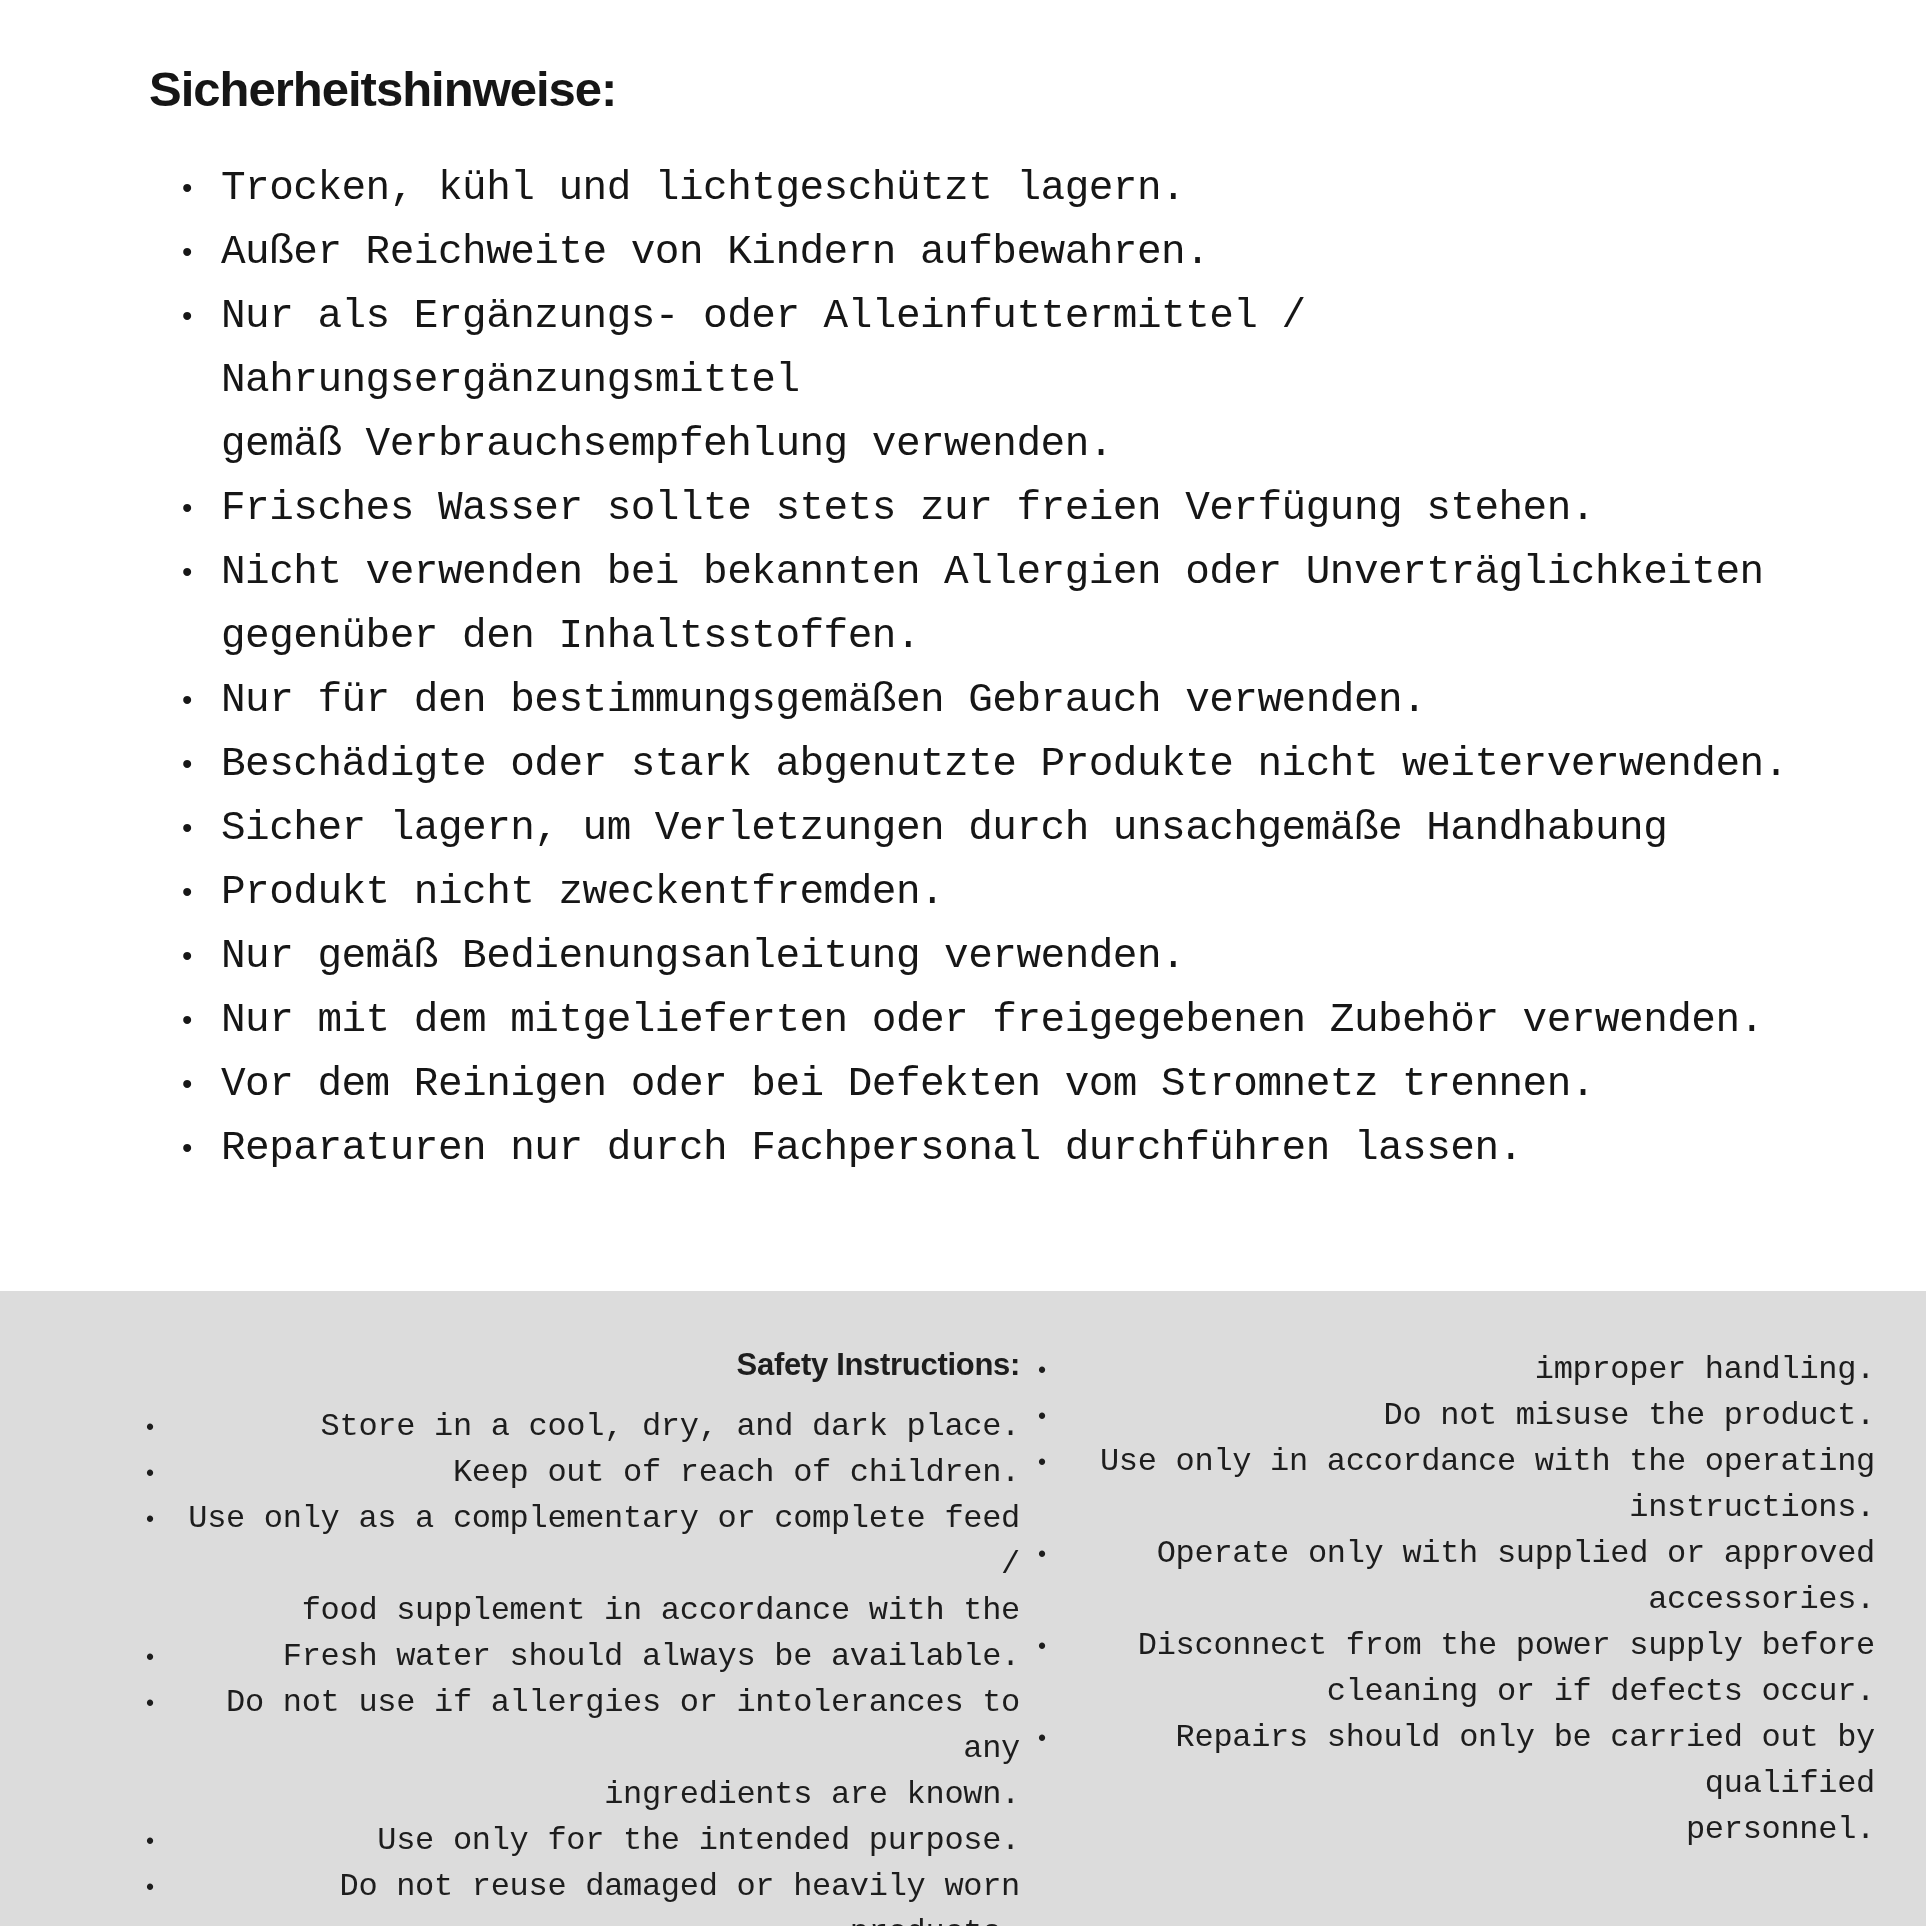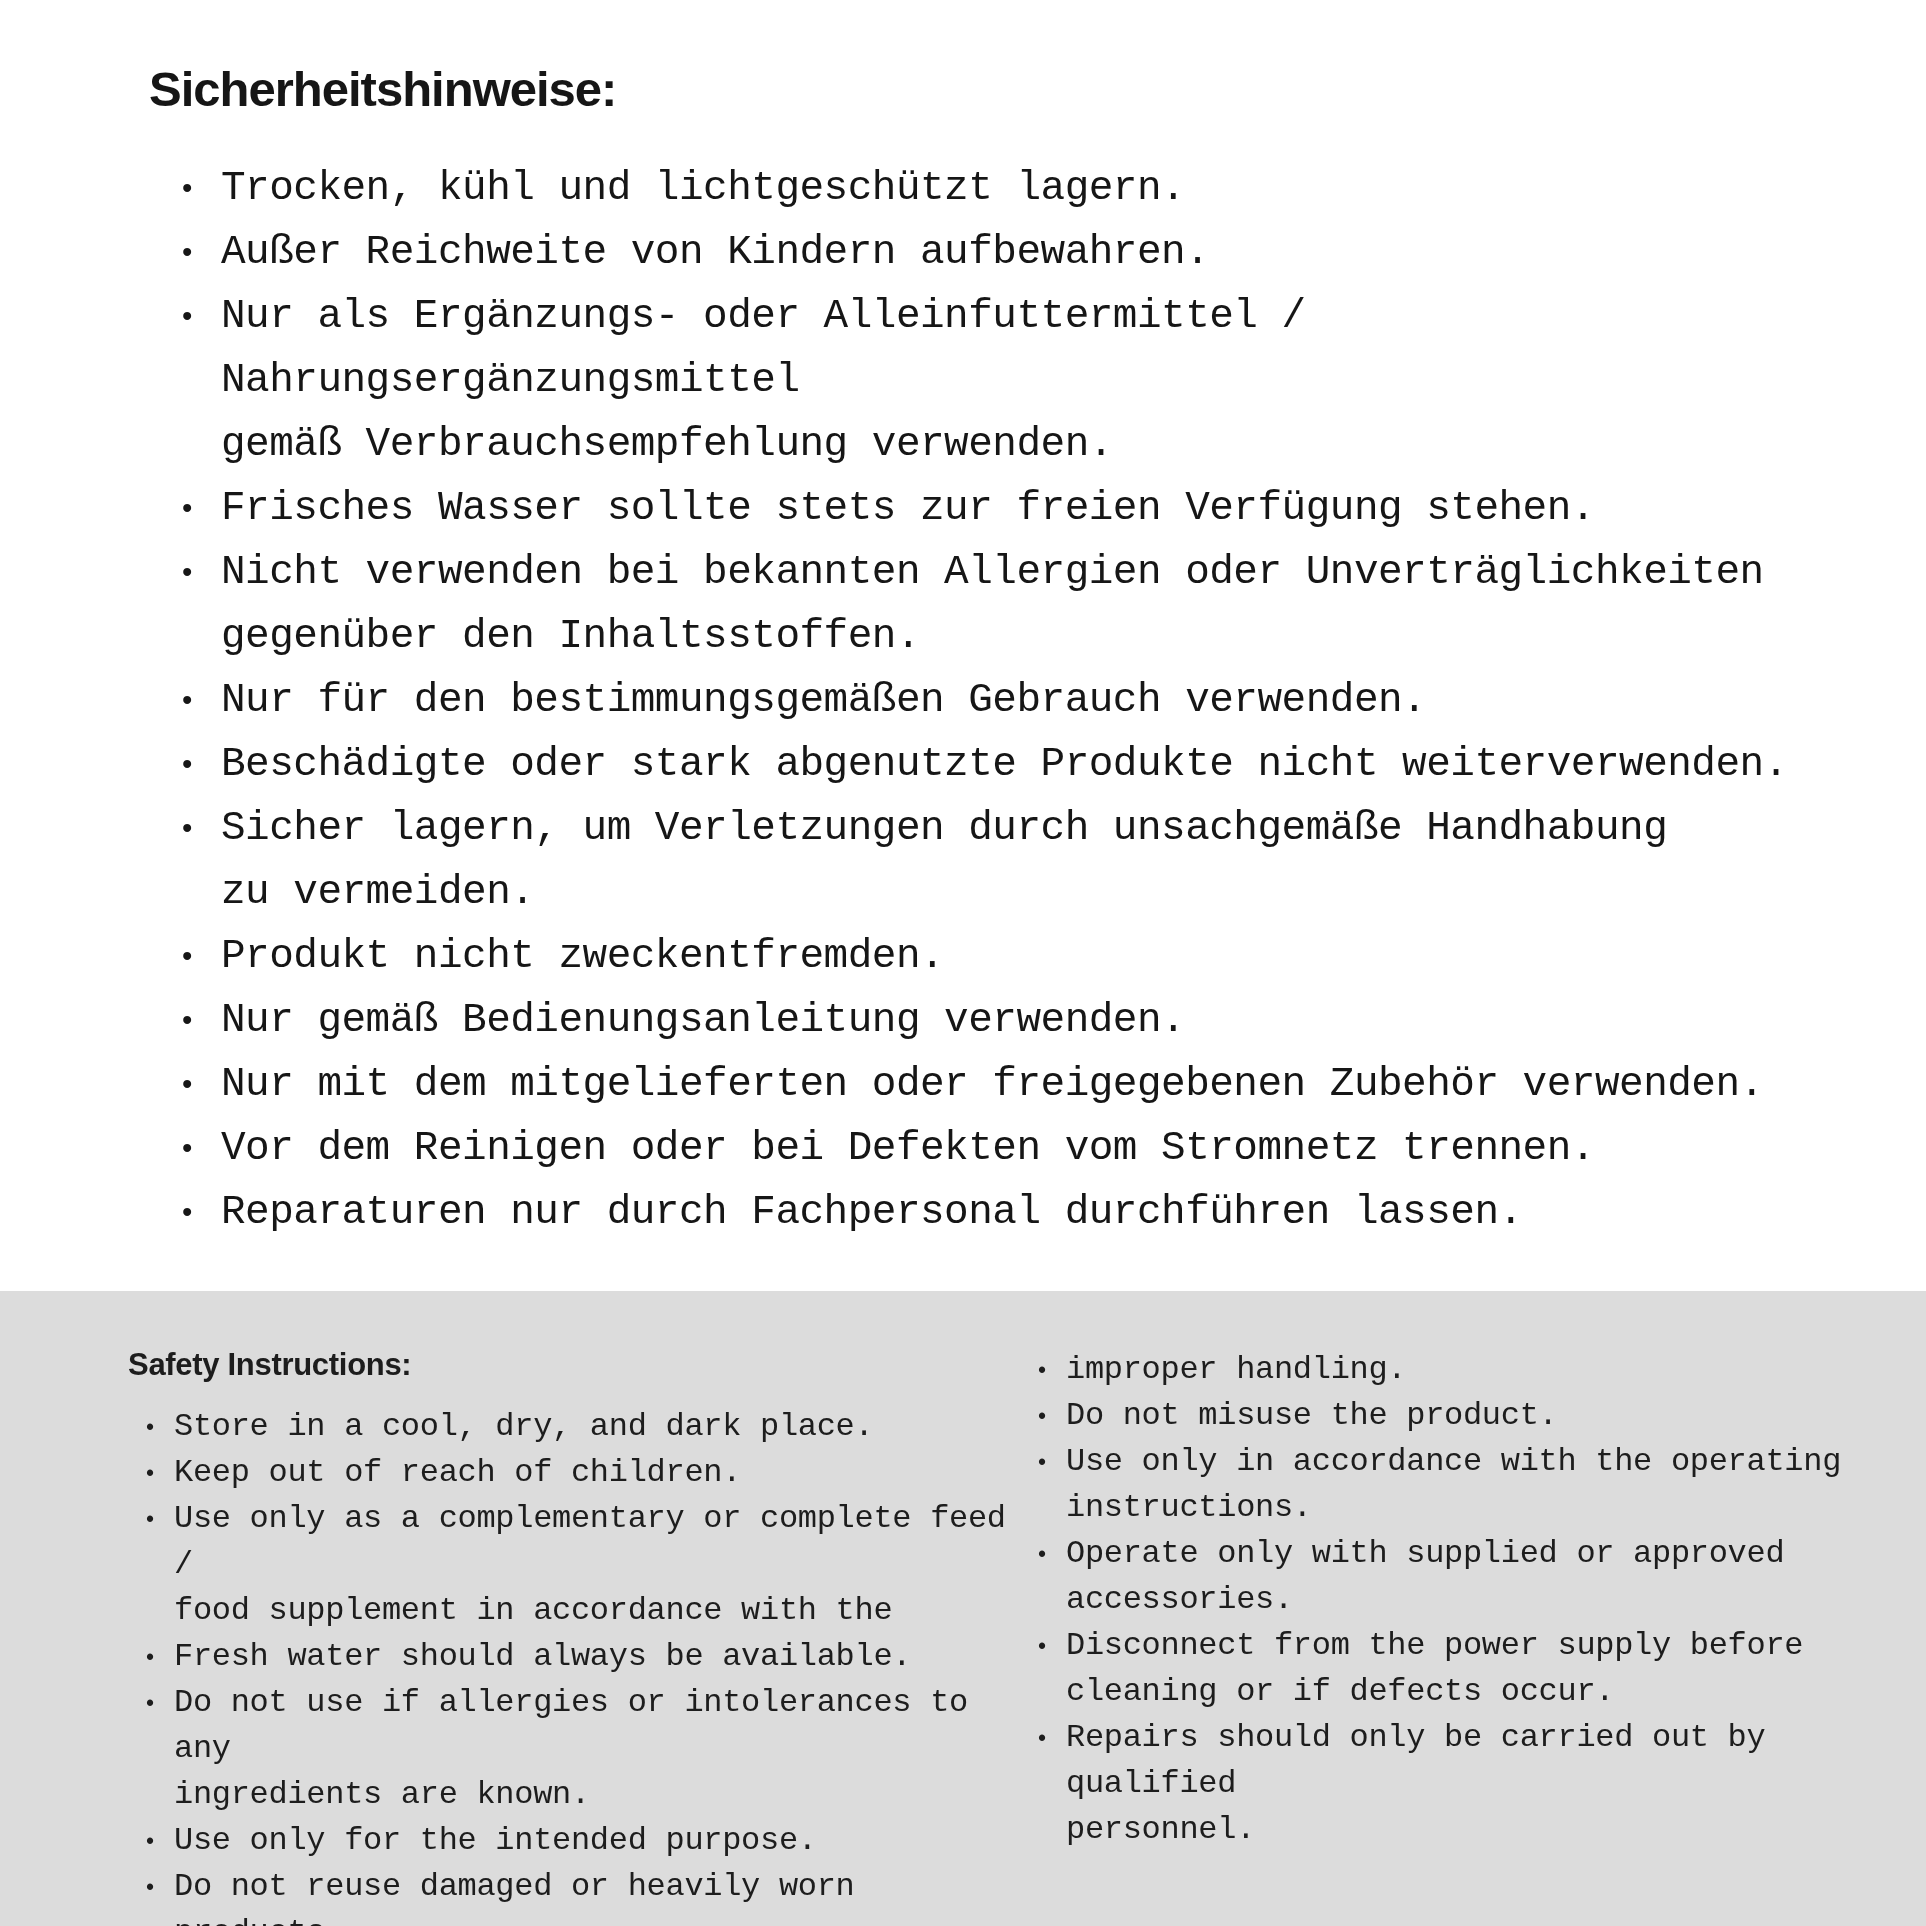--- a/index.html
+++ b/index.html
@@ -13,21 +13,21 @@
   .de-section { position:absolute; top:61px; left:135px; right:58px;margin-left:14px; }
   .de-heading { font-size:49px; font-weight:700; letter-spacing:-1px; margin-bottom:39px; }
   .de-list { list-style:none; font-size:41px; line-height:64px; letter-spacing:-0.5px; }
   .de-list li { position:relative; padding-left:72px; }
   .de-list .dot { position:absolute; left:33px; top:0; font-size:0.72em; line-height:64px; }
   .ln { display:block;font-family:Liberation Mono, monospace; }
   
   .en-section {
     position:absolute; top:1291px; left:0; width:1926px; height:636px;
     background:#dcdcdc; color:#1d1d1d;
-    padding:56px 51px 0 128px; display:flex;
+    padding:56px 51px 0 128px; display:flex;text-align:right;
   }
   .en-col-left { width:892px; flex:none; }
   .en-col-right { flex:1; }
   .en-heading { font-size:31px; font-weight:700; letter-spacing:-0.3px; margin-bottom:20.5px; }
   .en-list { list-style:none; font-size:32px; line-height:46px; letter-spacing:-0.3px; }
   .en-list li { position:relative; padding-left:46px; }
   .en-list .dot { position:absolute; left:18px; top:0; font-size:0.72em; line-height:46px; }
 </style>
 </head>
 <body>
@@ -63,21 +63,20 @@
         <span class="dot">•</span>
         <span class="ln">Nur für den bestimmungsgemäßen Gebrauch verwenden.</span>
       </li>
       <li>
         <span class="dot">•</span>
         <span class="ln">Beschädigte oder stark abgenutzte Produkte nicht weiterverwenden.</span>
       </li>
       <li>
         <span class="dot">•</span>
         <span class="ln">Sicher lagern, um Verletzungen durch unsachgemäße Handhabung</span>
-        <span class="ln">zu vermeiden.</span>
       </li>
       <li>
         <span class="dot">•</span>
         <span class="ln">Produkt nicht zweckentfremden.</span>
       </li>
       <li>
         <span class="dot">•</span>
         <span class="ln">Nur gemäß Bedienungsanleitung verwenden.</span>
       </li>
       <li>

